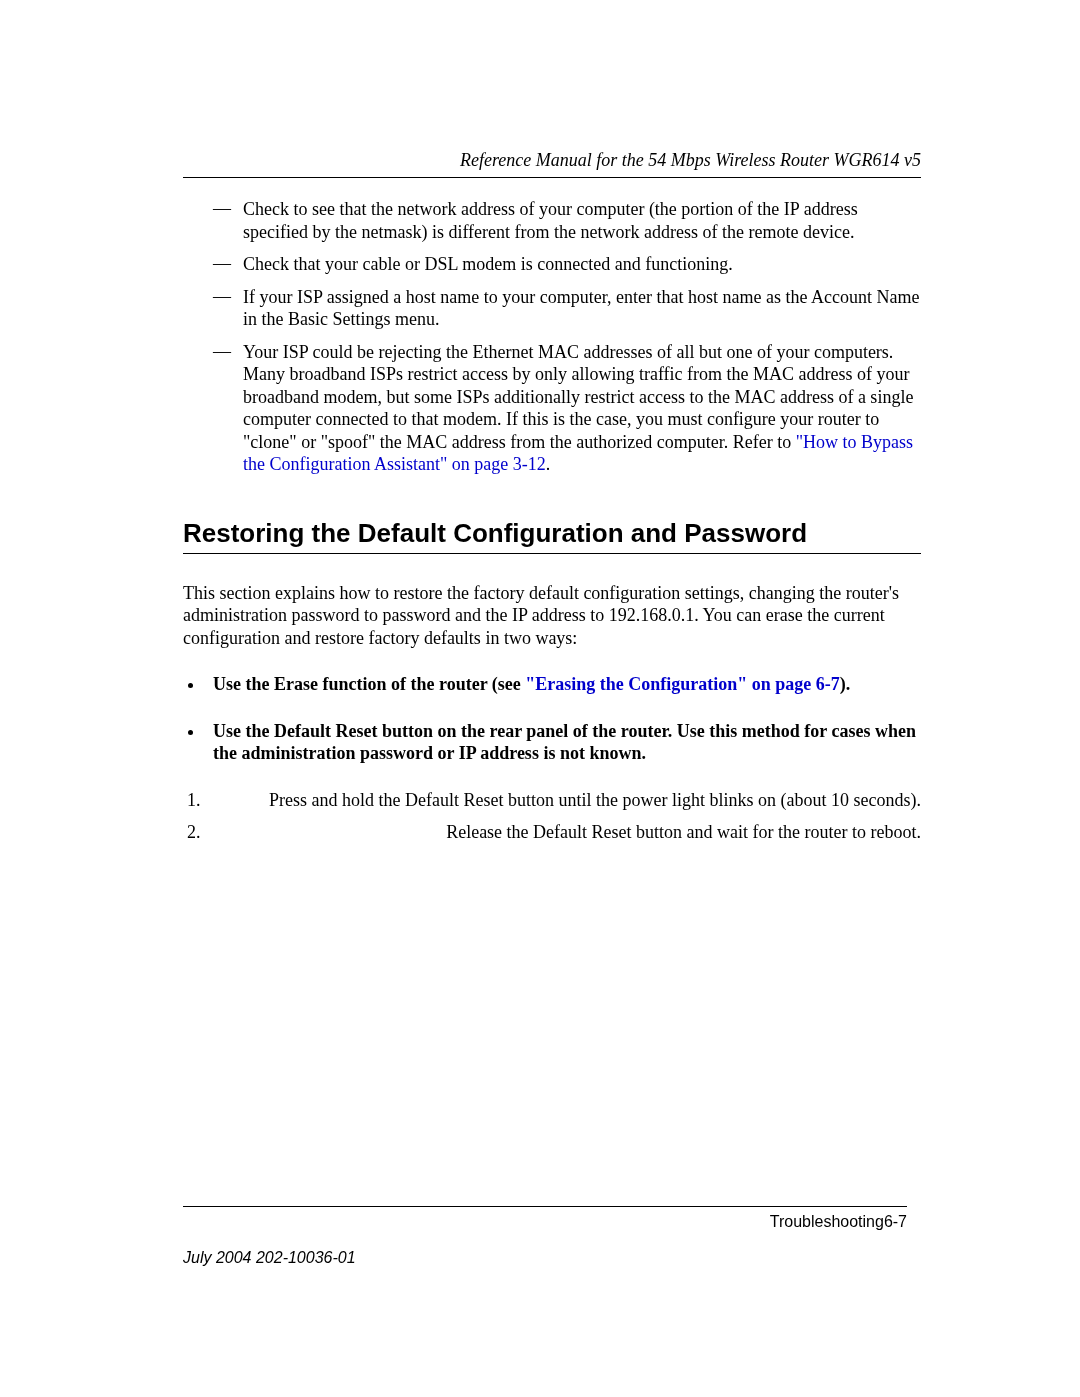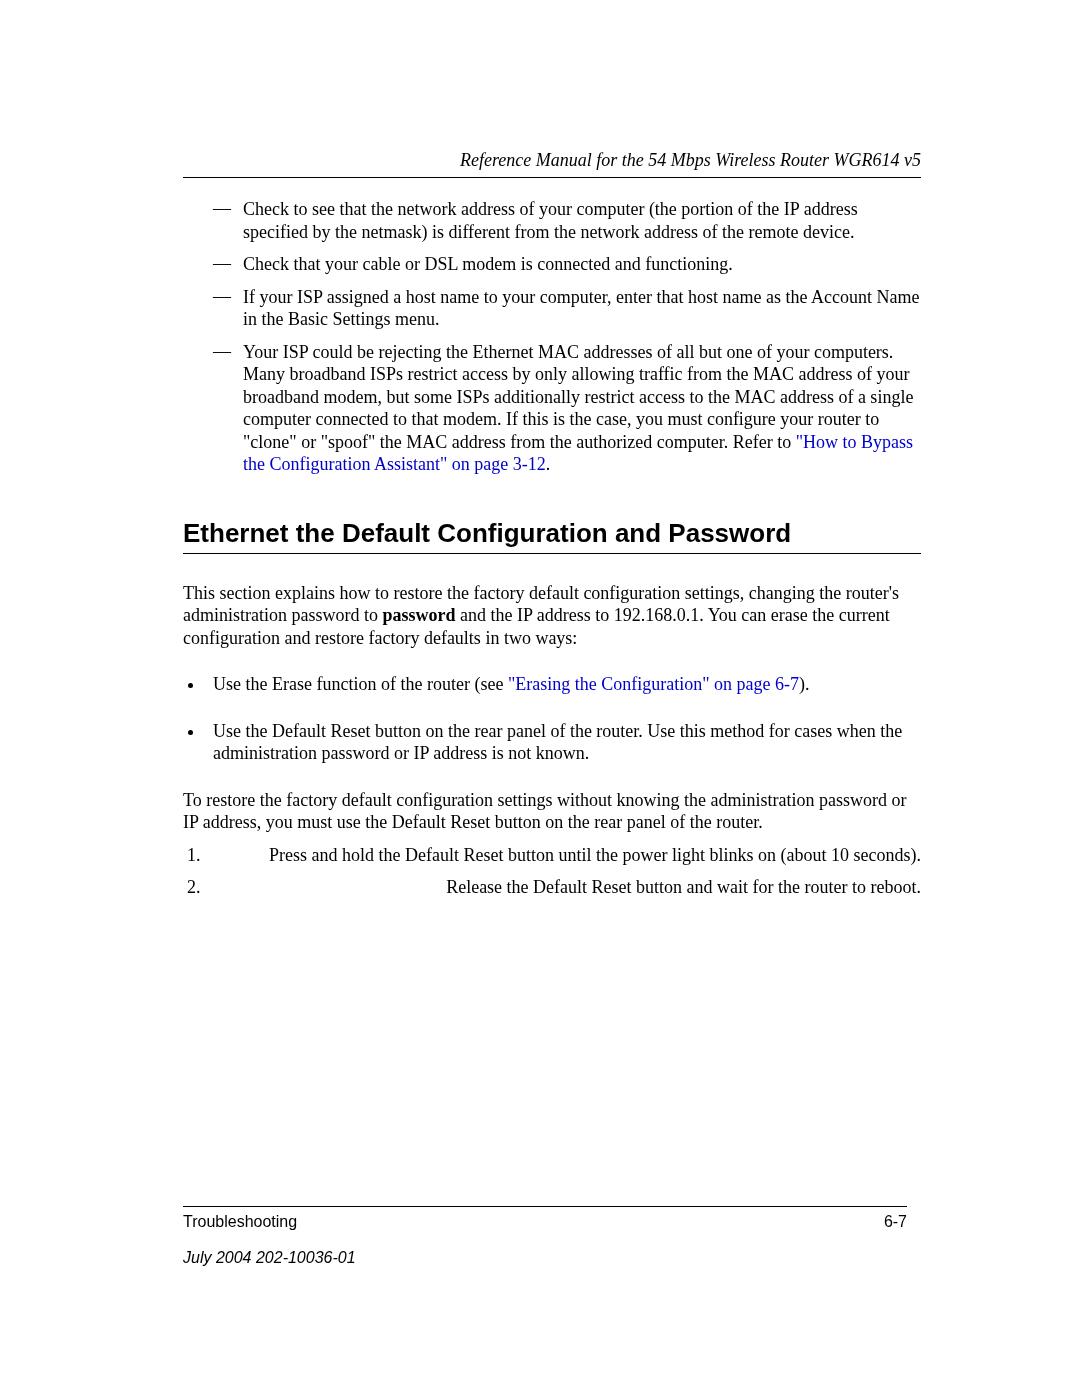--- a/index.html
+++ b/index.html
@@ -58,31 +58,32 @@
   .section-rule {
     border: none;
     border-top: 1px solid #000;
     margin: 0 0 28px 0;
   }
   p.body-para {
     margin: 10px 0;
     line-height: 1.25;
   }
   .bold {
-    font-weight: 700;
+    font-weight: 400;
   }
   ul.bullet-list {
     margin: 0 0 10px 0;
     padding: 0 0 0 22px;
   }
   ul.bullet-list > li {
     list-style-type: disc;
     margin: 24px 0;
     padding-left: 8px;
     line-height: 1.25;
+    font-weight: bold;
   }
   ol.num-list {
     margin: 0;
     padding: 0 0 0 22px;
   }
   ol.num-list > li {
     margin: 10px 0;
     padding-left: 8px;
     line-height: 1.25;
     text-align: right;
@@ -96,21 +97,21 @@
     right: 130px;
     bottom: 130px;
   }
   .foot-rule {
     border: none;
     border-top: 1px solid #000;
     margin: 0 0 6px 0;
   }
   .foot-row {
     display: flex;
-    justify-content: space-between;
+    justify-content: flex-end;
     font-family: Arial, Helvetica, sans-serif;
     font-size: 16px;
   }
   .foot-pub {
     text-align: left;
     font-style: italic;
     font-family: Arial, Helvetica, sans-serif;
     font-size: 16px;
     margin-top: 18px;
   }
@@ -137,37 +138,36 @@
       <div class="dash-body">If your ISP assigned a host name to your computer, enter that host name as the Account Name in the Basic Settings menu.</div>
     </div>
     <div class="dash-item">
       <div class="dash-mark">—</div>
       <div class="dash-body">
         <span>Your ISP could be rejecting the Ethernet MAC addresses of all but one of your computers. Many broadband ISPs restrict access by only allowing traffic from the MAC address of your broadband modem, but some ISPs additionally restrict access to the MAC address of a single computer connected to that modem. If this is the case, you must configure your router to "clone" or "spoof" the MAC address from the authorized computer. Refer to </span><span class="link">"How to Bypass the Configuration Assistant" on page 3-12</span><span>.</span>
       </div>
     </div>
   </div>
 
-  <h1 class="section-heading">Ethernet the Default Configuration and Password</h1>
+  <h1 class="section-heading">Restoring the Default Configuration and Password</h1>
   <hr class="section-rule">
 
   <p class="body-para">
     <span>This section explains how to restore the factory default configuration settings, changing the router's administration password to </span><span class="bold">password</span><span> and the IP address to 192.168.0.1. You can erase the current configuration and restore factory defaults in two ways:</span>
   </p>
 
   <ul class="bullet-list">
     <li>
       <span>Use the Erase function of the router (see </span><span class="link">"Erasing the Configuration" on page 6-7</span><span>).</span>
     </li>
     <li>
       <span>Use the Default Reset button on the rear panel of the router. Use this method for cases when the administration password or IP address is not known.</span>
     </li>
   </ul>
 
-  <p class="body-para">To restore the factory default configuration settings without knowing the administration password or IP address, you must use the Default Reset button on the rear panel of the router.</p>
 
   <ol class="num-list">
     <li>
       <span>Press and hold the Default Reset button until the power light blinks on (about 10 seconds).</span>
     </li>
     <li>
       <span>Release the Default Reset button and wait for the router to reboot.</span>
     </li>
   </ol>
 

